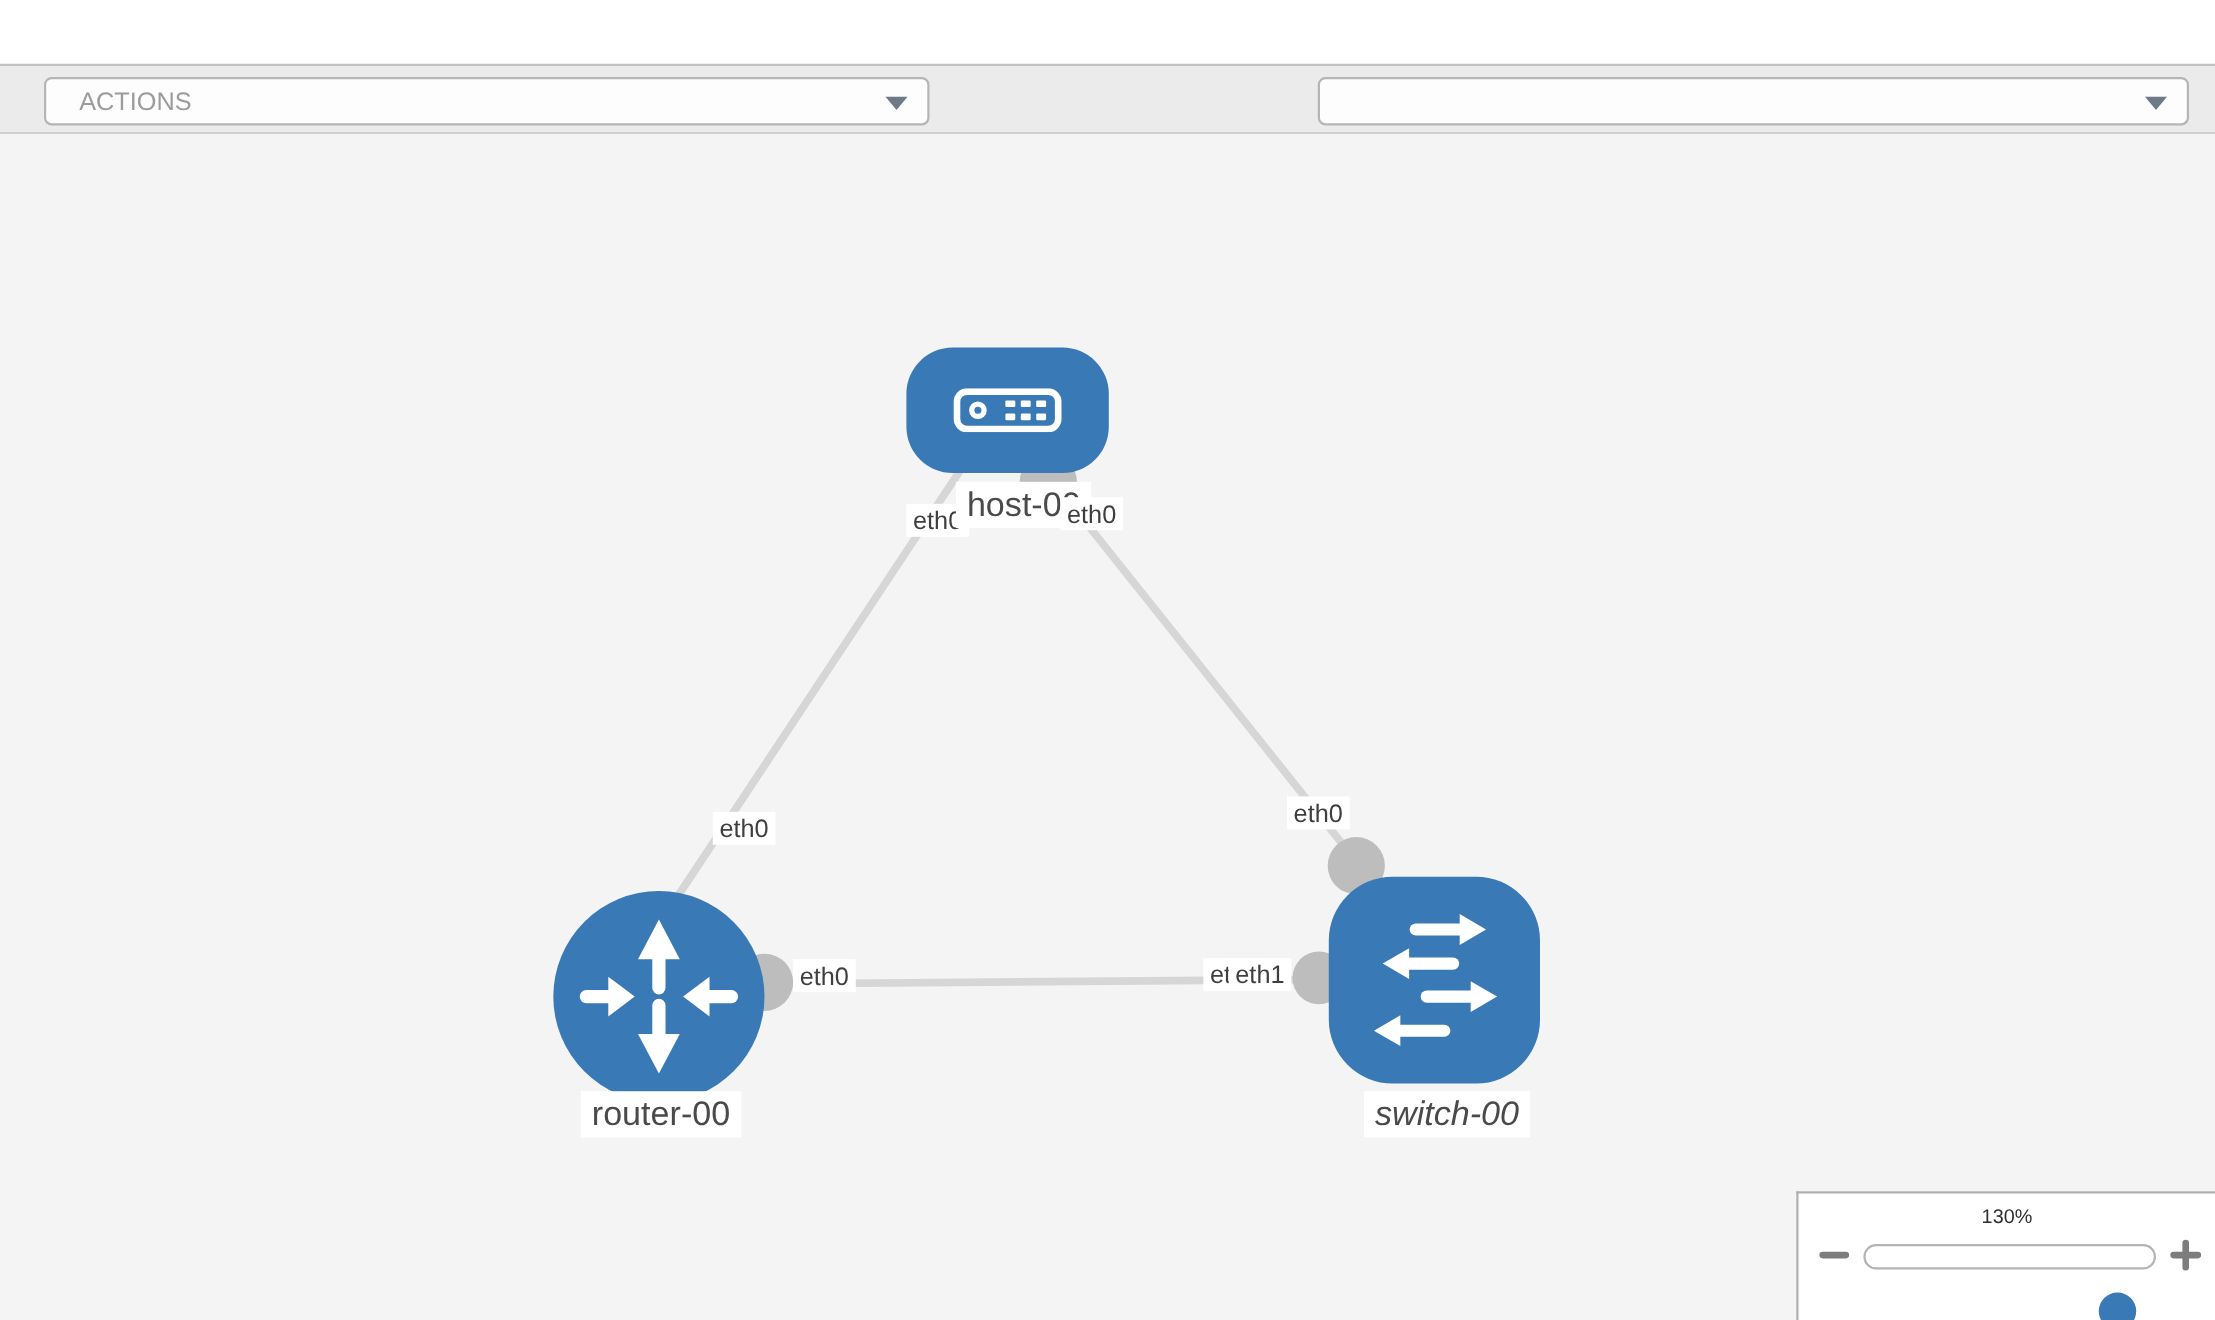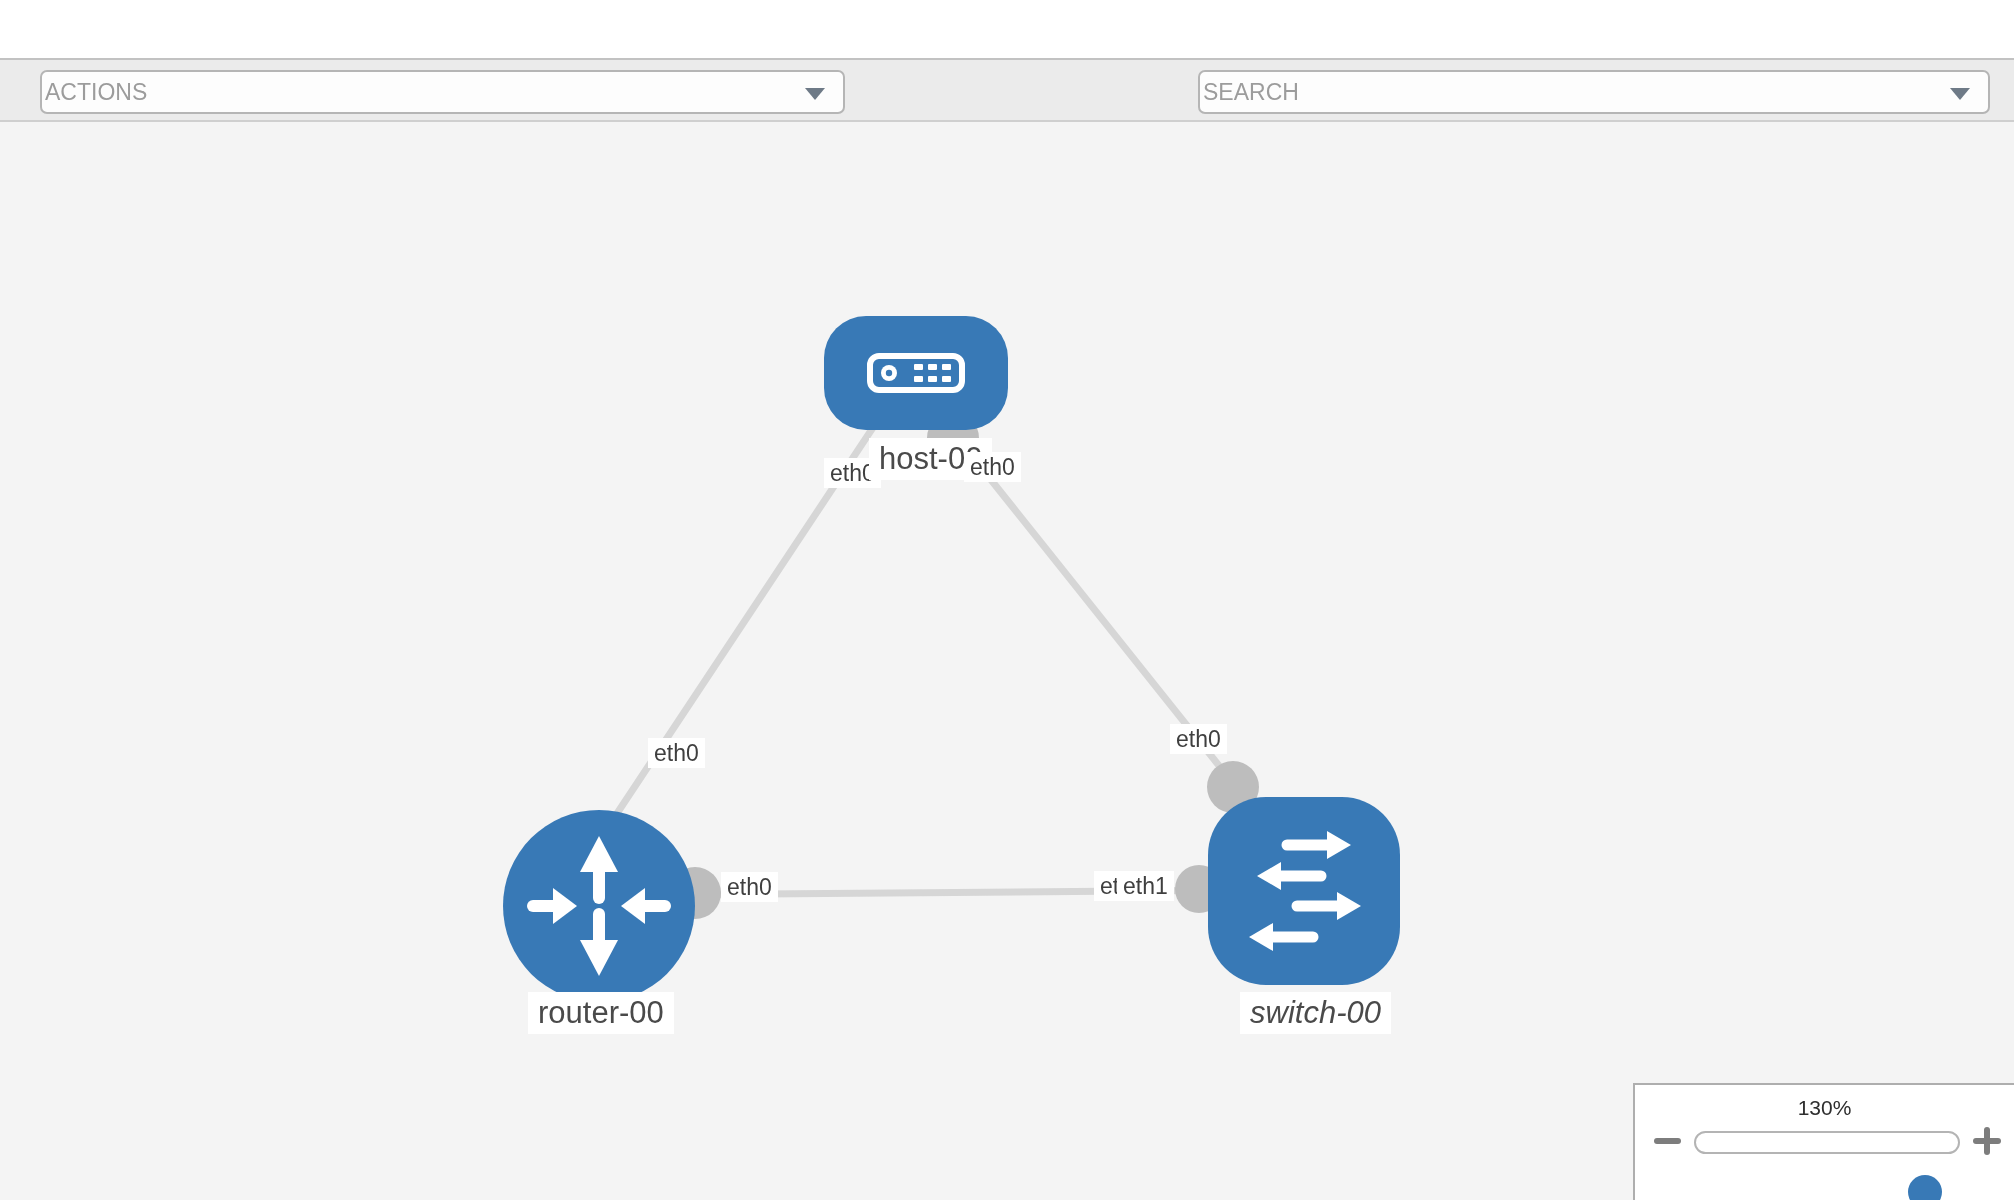--- a/index.html
+++ b/index.html
@@ -17,21 +17,21 @@
   }
   .close-btn { position:absolute; left:1943px; top:17px; width:38px; height:38px; cursor:pointer; }
   
   .toolbar {
     position:absolute; left:0; top:58px; width:2014px; height:64px;
     background:#ebebeb; border-top:2px solid #c2c2c2; border-bottom:2px solid #cfcfcf;
   }
   .selectbox {
     position:absolute; top:10px; height:44px; background:#fdfdfd;
     border:2px solid #b5b5b5; border-radius:7px;
-    display:flex; align-items:center; padding:0 3px;
+    display:flex; align-items:center; padding:0 30px;
     font-size:23px; color:#9c9c9c;
   }
   .selectbox .caret {
     position:absolute; right:18px; top:16px; width:0; height:0;
     border-left:10px solid transparent; border-right:10px solid transparent;
     border-top:12px solid #6e7a87;
   }
   #actions-box { left:40px; width:805px; }
   #search-box  { left:1198px; width:792px; }
   #search-box input {
@@ -66,21 +66,21 @@
   #if-l2-switch { left:1170px; top:724px; }
   #if-l3-router { left:721px; top:872px; }
   #if-l3-back   { left:1094px; top:871px; z-index:3; }
   #if-l3-front  { left:1117px; top:871px; z-index:4; }
   
   .zoom-panel {
     position:absolute; left:1633px; top:1083px; width:381px; height:117px;
     background:#fff; border-left:2px solid #aeaeae; border-top:2px solid #aeaeae; z-index:5;
   }
   .zoom-level { position:absolute; left:0; top:11px; width:100%; text-align:center;
-    font-size:21px; color:#2e2e2e; }
+    font-size:18px; color:#2e2e2e; }
   .zoom-minus { position:absolute; left:19px; top:53px; width:27px; height:6px;
     background:#7d7d7d; border-radius:3px; cursor:pointer; }
   .zoom-plus { position:absolute; left:338px; top:42px; width:28px; height:28px; cursor:pointer; }
   .zoom-plus::before { content:""; position:absolute; left:0; top:11px; width:28px; height:6px; background:#7d7d7d; border-radius:3px; }
   .zoom-plus::after  { content:""; position:absolute; left:11px; top:0; width:6px; height:28px; background:#7d7d7d; border-radius:3px; }
   .zoom-track {
     position:absolute; left:59px; top:46px; width:266px; height:23px;
     background:#fff; border:2px solid #b4b4b4; border-radius:12px; cursor:pointer;
   }
   .zoom-handle {
@@ -108,21 +108,20 @@
 
     <button class="tool-icon-btn" id="key-btn">
       <svg width="40" height="40" viewBox="0 0 512 512">
         <g transform="translate(512,0) scale(-1,1)">
           <path fill="#8a909a" d="M512 176.001C512 273.203 433.202 352 336 352c-11.22 0-22.19-1.062-32.827-3.069l-24.012 27.014A23.999 23.999 0 0 1 261.223 384H224v40c0 13.255-10.745 24-24 24h-40v40c0 13.255-10.745 24-24 24H24c-13.255 0-24-10.745-24-24v-78.059c0-6.365 2.529-12.47 7.029-16.971l161.802-161.802C163.108 219.396 160 198.054 160 176 160 78.798 238.797.001 335.999 0 433.488-.001 512 78.511 512 176.001zM336 128c0 26.51 21.49 48 48 48s48-21.49 48-48-21.49-48-48-48-48 21.49-48 48z"></path>
         </g>
       </svg>
     </button>
 
     <div class="selectbox" id="search-box">
-      <input type="text" placeholder="SEARCH" style="">
       <span class="caret"></span>
     </div>
   </div>
 
   <div class="canvas"></div>
 
   <svg class="graph-svg" viewBox="0 0 2014 1200">
 
     <line x1="878" y1="420" x2="606" y2="830" stroke="#d6d6d6" stroke-width="7" stroke-linecap="round"></line>
     <line x1="948" y1="426" x2="1248" y2="802" stroke="#d6d6d6" stroke-width="7" stroke-linecap="round"></line>

